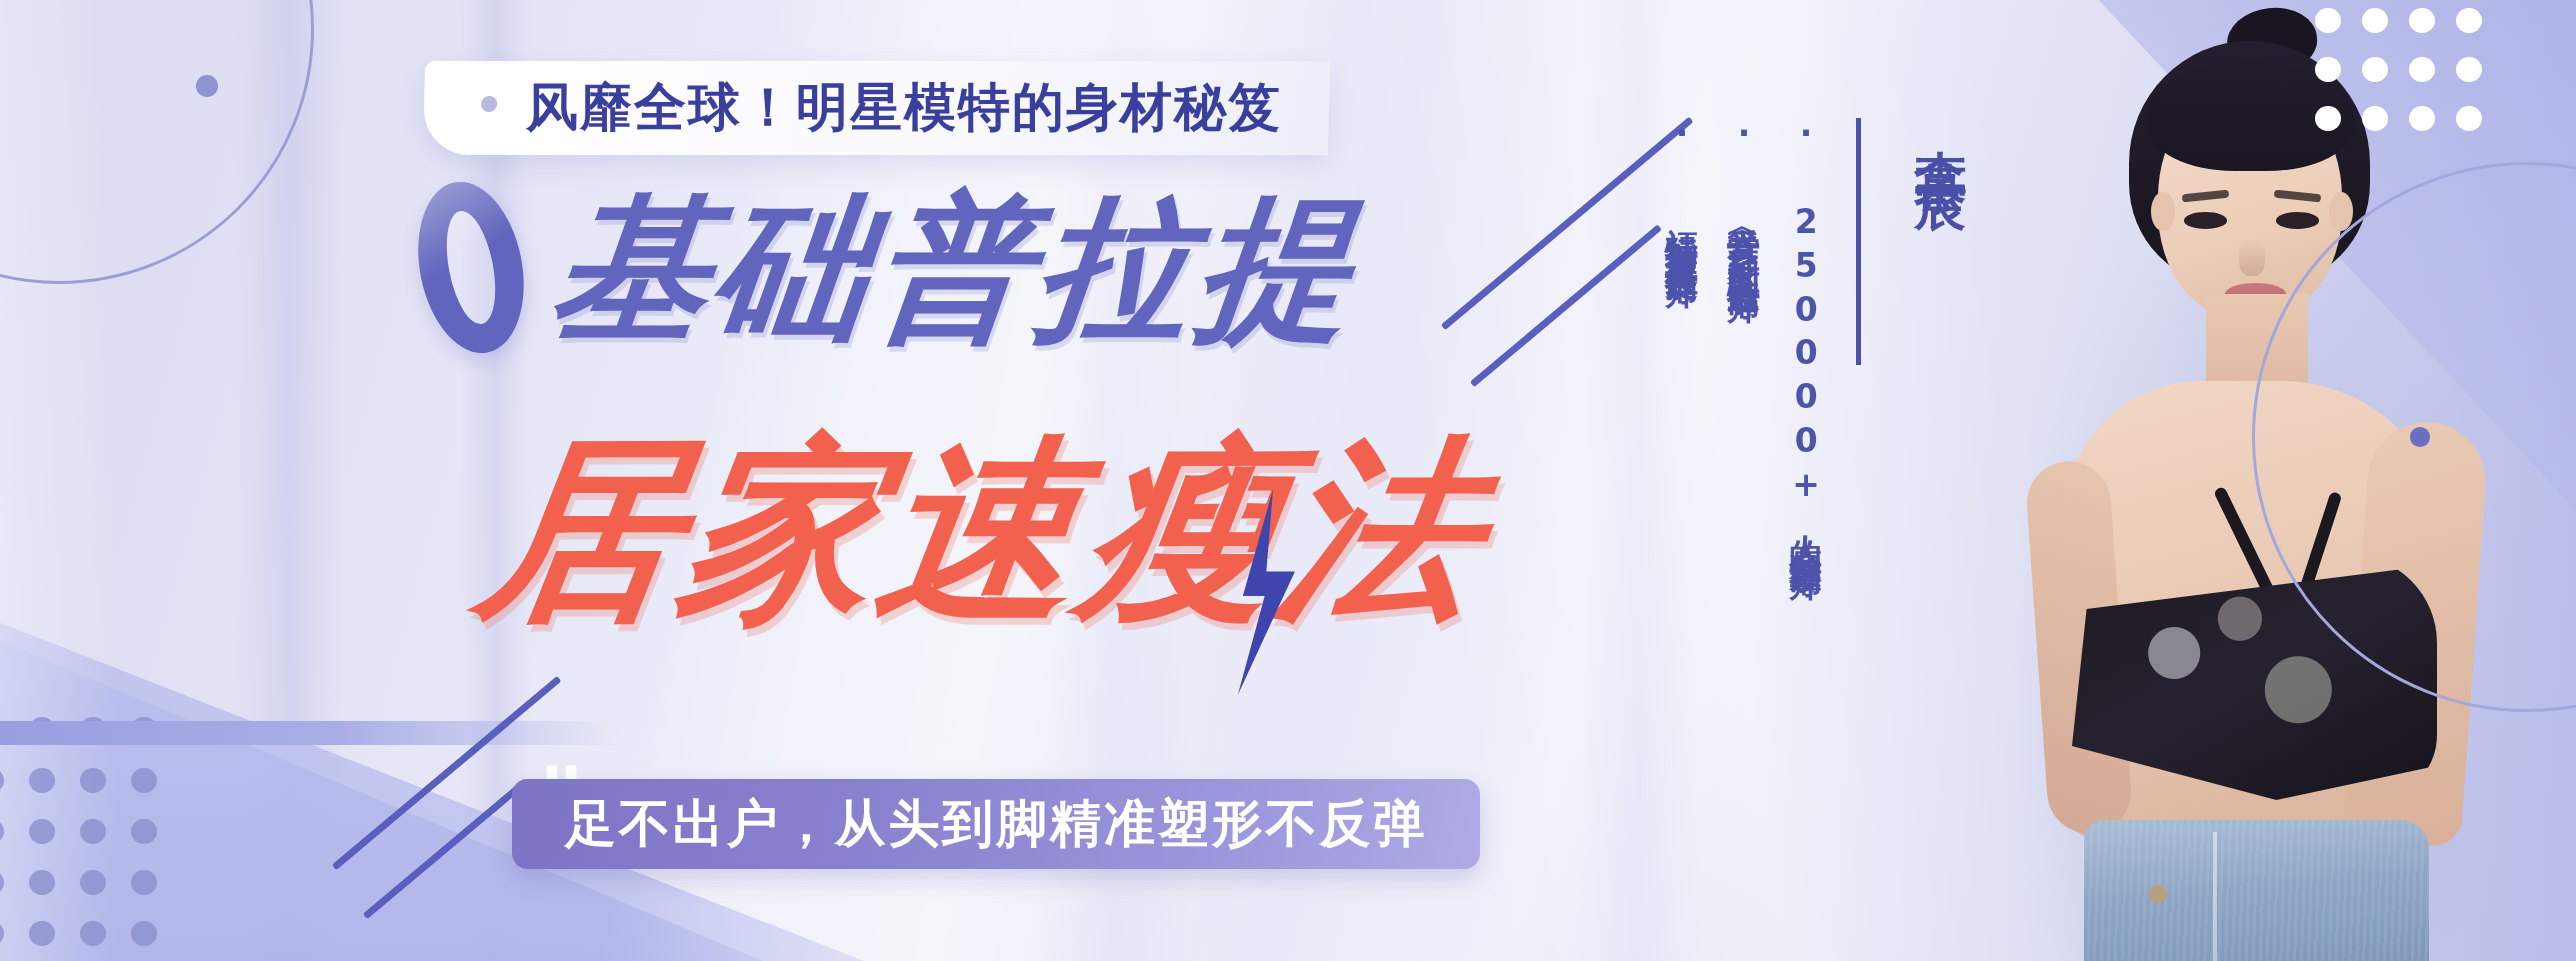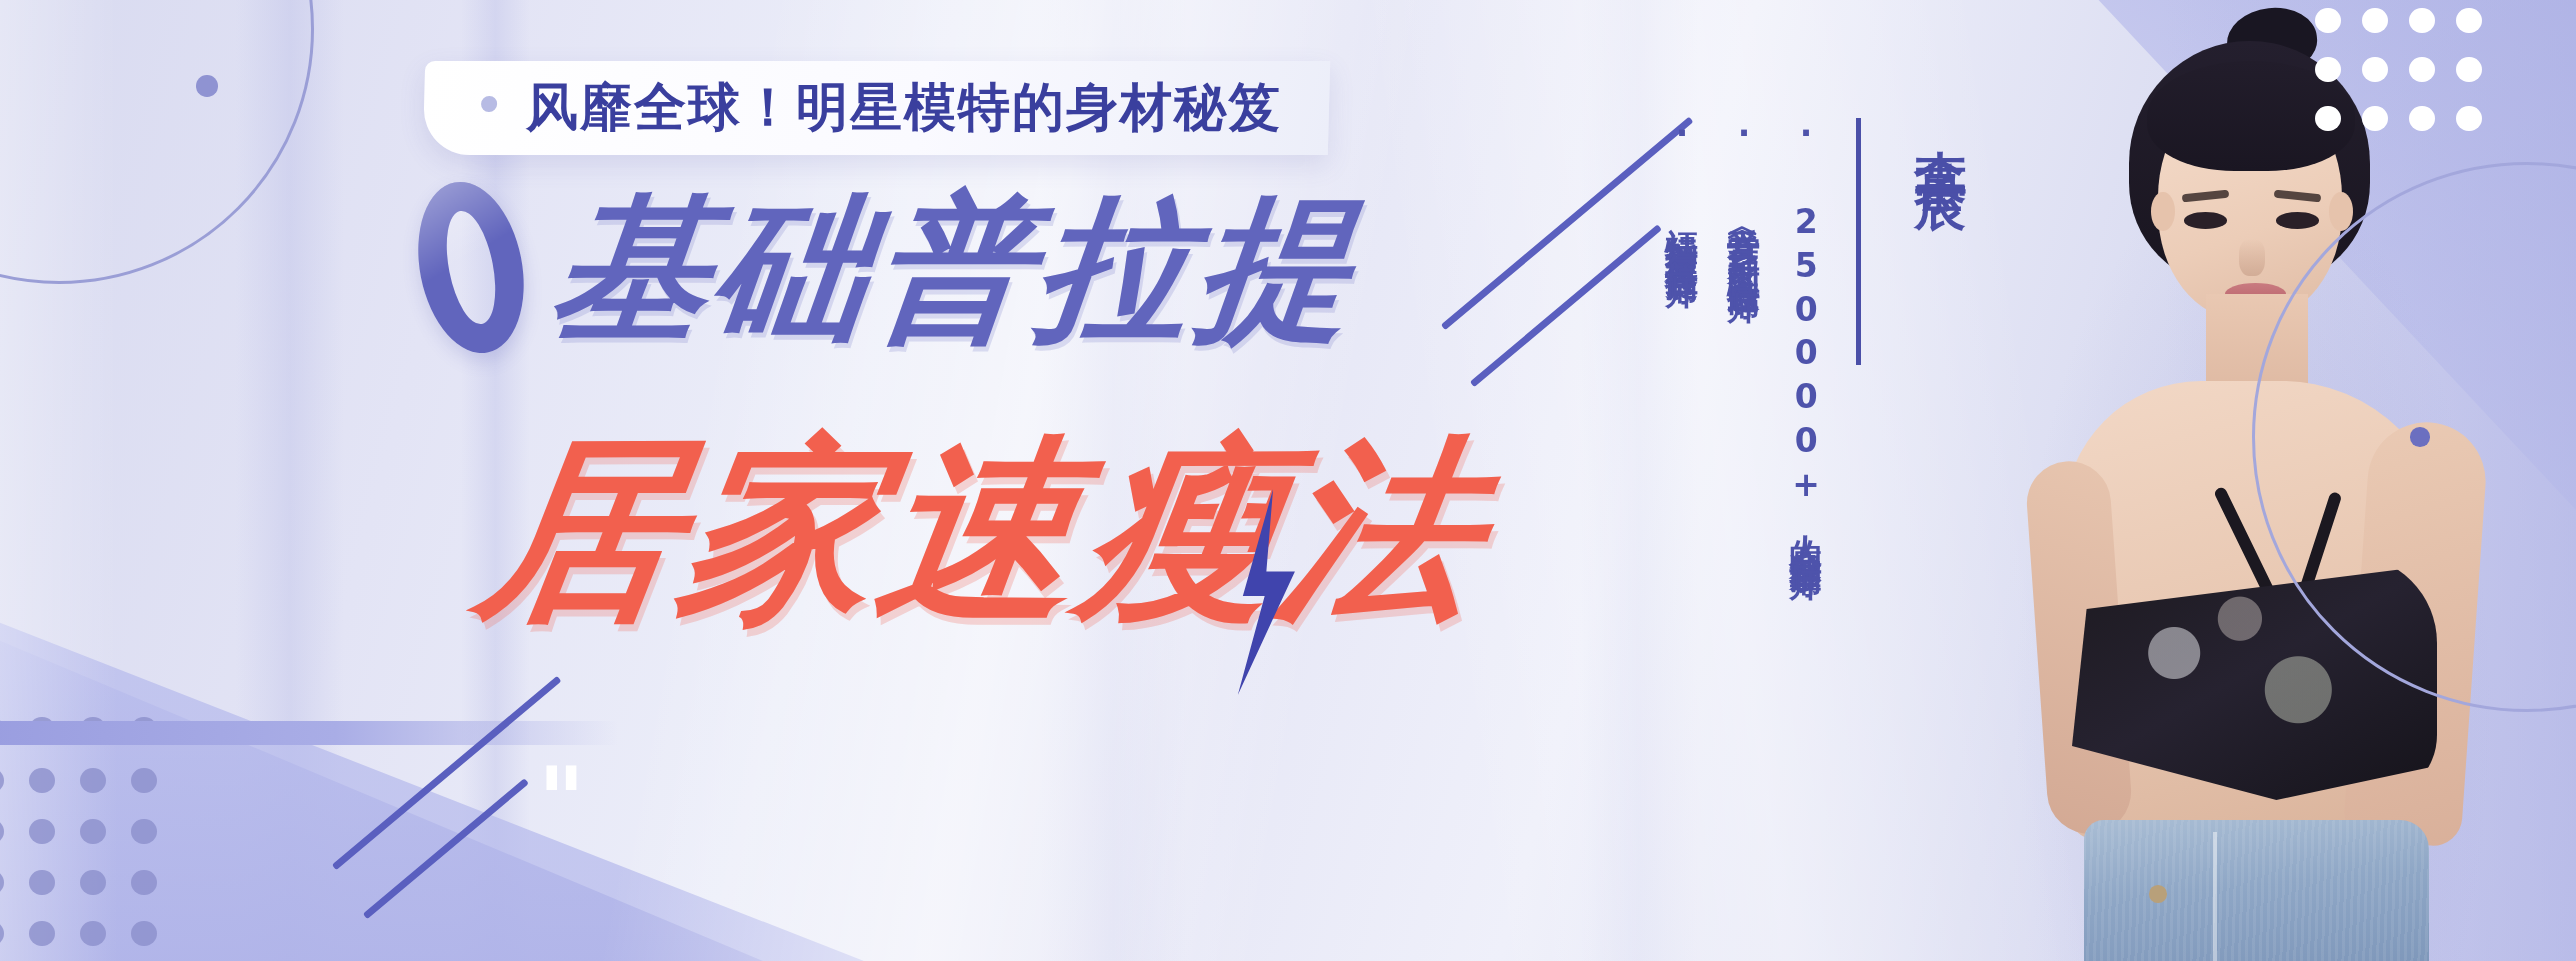--- a/index.html
+++ b/index.html
@@ -418,20 +418,23 @@
     <span class="zero">
         <i></i>
       </span>
     <span class="h1-txt">基础普拉提</span>
   </div>
 
   <div class="headline2">居家速瘦法</div>
   <div class="bolt"></div>
 
   <div class="quote-mark">"</div>
+  <div class="pill-bottom">
+    <span class="txt">足不出户，从头到脚精准塑形不反弹</span>
+  </div>
 
   <div class="vstack">
     <div class="vname">李慕宸</div>
     <div class="vdivider"></div>
     <div class="vcred c1">· 250000+人的瘦身塑形导师</div>
     <div class="vcred c2">· 爱奇艺《拜拜了肉肉》特邀导师</div>
     <div class="vcred c3">· 福特纳斯康复普拉提导师</div>
   </div>
 
 </div>

